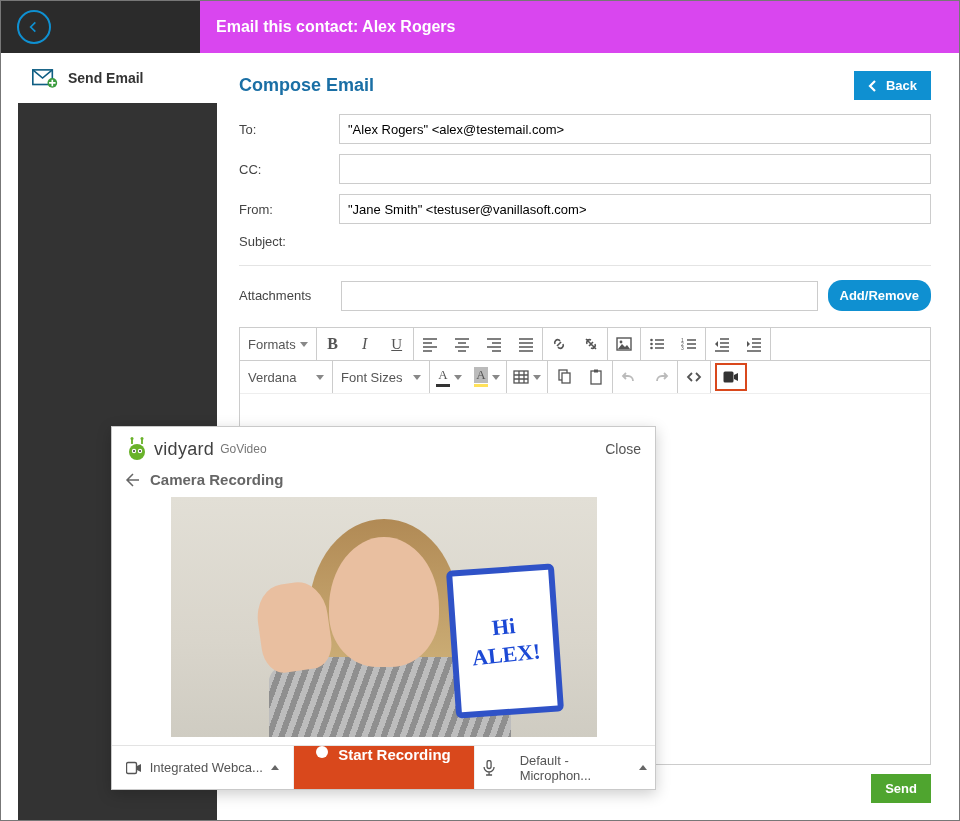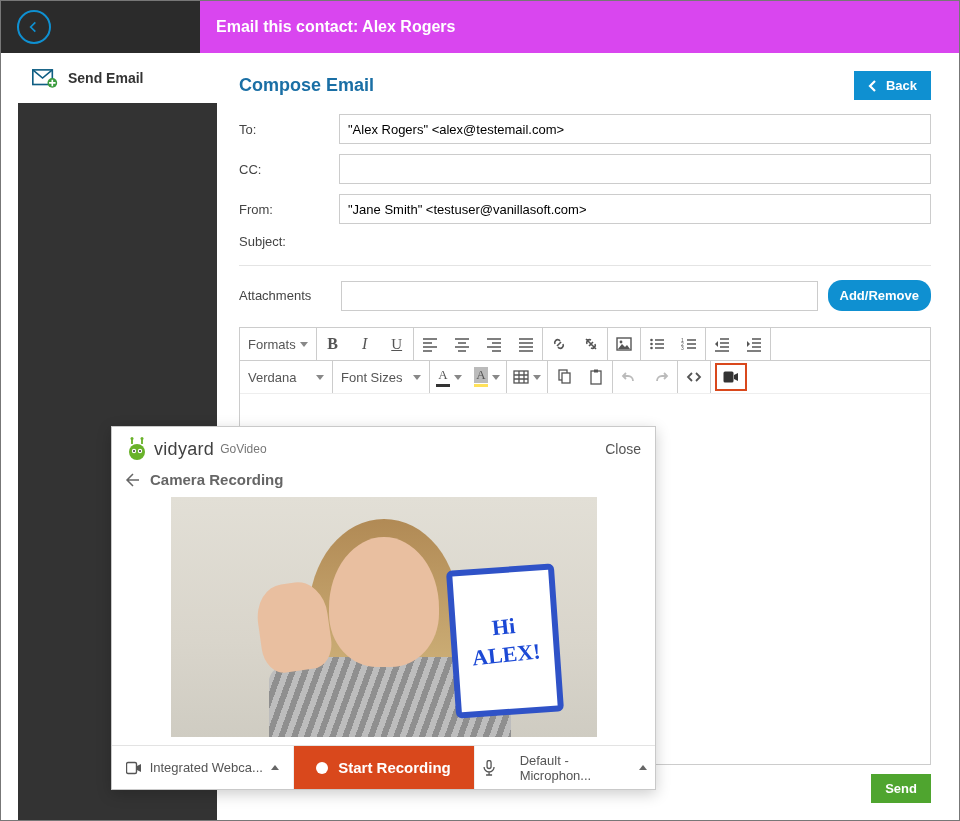--- a/index.html
+++ b/index.html
@@ -69,21 +69,21 @@
   .hand{position:absolute;left:88px;top:86px;width:70px;height:88px;background:#e9bfa0;border-radius:40% 40% 30% 30%;transform:rotate(-8deg);}
   .body-s{position:absolute;left:98px;top:160px;width:242px;height:120px;background:repeating-linear-gradient(110deg,#8f8f8f 0 6px,#bdbdbd 6px 12px);border-radius:20% 20% 0 0;}
   .whiteboard{position:absolute;right:38px;top:70px;width:108px;height:148px;background:#fff;border:6px solid #2f52c7;border-radius:6px;transform:rotate(-4deg);display:flex;flex-direction:column;align-items:center;justify-content:center;gap:2px;}
   .whiteboard span{font-family:"Comic Sans MS","Segoe Script",cursive;color:#1c49d5;font-size:22px;font-weight:700;transform:rotate(-2deg);}
   .popup-foot { display:flex; height:44px; border-top:1px solid #e3e3e3;}
   .foot-cell{display:flex;align-items:center;justify-content:center;gap:8px;color:#555;font-size:13px;}
   .foot-cell.left{flex:1;border-right:1px solid #eee;padding:0 8px;}
   .foot-cell.right{flex:1;border-left:1px solid #eee;padding:0 8px;gap:25px;}
   .foot-cell svg{width:16px;height:16px;}
   .foot-caret{display:inline-block;width:0;height:0;border-left:4px solid transparent;border-right:4px solid transparent;border-bottom:5px solid #666;}
-  .record-btn{width:180px;background:#d9481c;color:#fff;display:flex;align-items:center;justify-content:center;gap:10px;font-weight:700;font-size:15px;cursor:pointer;}
+  .record-btn{width:180px;background:#d9481c;color:#fff;display:flex;align-items:flex-start;justify-content:center;gap:10px;font-weight:700;font-size:15px;cursor:pointer;}
   .rec-dot{width:12px;height:12px;border-radius:50%;background:#fff;}
 
   .footer-row{display:flex;justify-content:flex-end;margin-top:10px;}
   .editor-wrap{display:flex;flex-direction:column;}
   .resize-handle{align-self:flex-end;color:#bbb;font-size:11px;margin-top:-14px;margin-right:2px;}
 </style>
 </head>
 <body>
 
 <div class="app">

